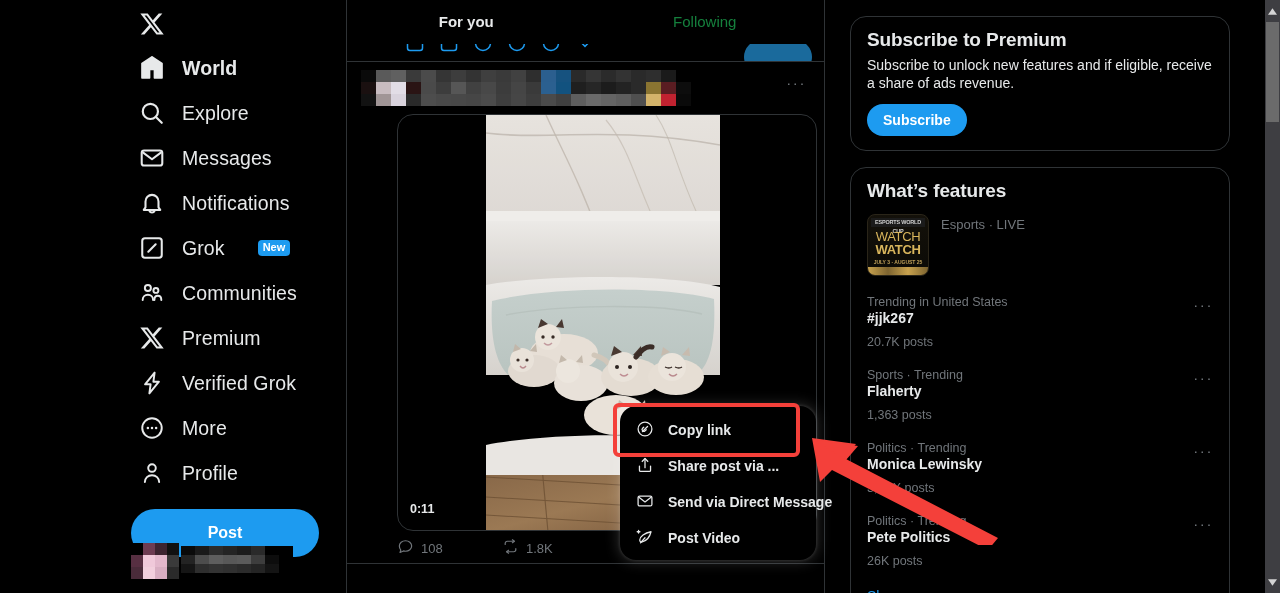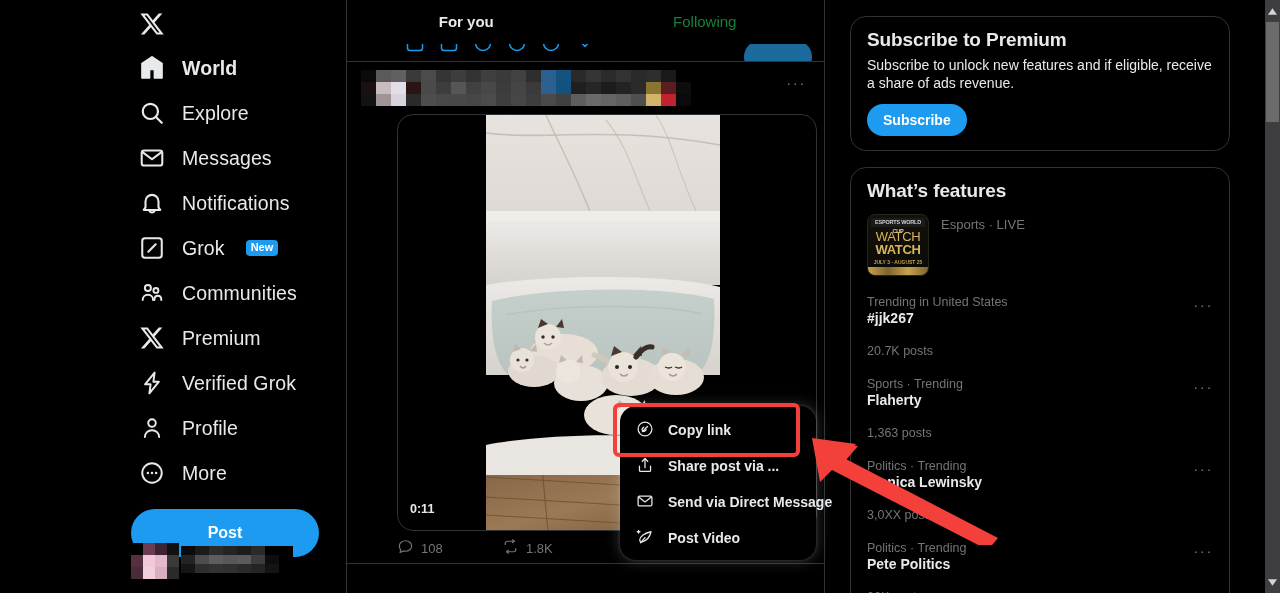--- a/index.html
+++ b/index.html
@@ -22,21 +22,21 @@
     display: flex; align-items: center; gap: 17px;
     height: 40px; padding: 0 12px 0 8px; margin-bottom: 5px;
     border-radius: 9999px; cursor: pointer; width: fit-content;
   }
   .nav-icon { width: 26px; height: 26px; flex: 0 0 26px; display:flex; align-items:center; justify-content:center; }
   .nav-icon svg { width: 26px; height: 26px; fill: #e7e9ea; }
   .nav-label { font-size: 19.5px; letter-spacing: .1px; white-space: nowrap; }
   .nav-item.active .nav-label { font-weight: 700; }
   .badge-new {
     background: #1d9bf0; color: #fff; font-size: 11px; font-weight: 700;
-    padding: 1px 5px 2px; border-radius: 4px; margin-left: 4px; line-height: 1.2;
+    padding: 1px 5px 2px; border-radius: 4px; margin-left: 16px; line-height: 1.2;
   }
   #post-button {
     margin-top: 11px; margin-left: 0;
     width: 188px; height: 48px; border-radius: 9999px;
     background: #1d9bf0; color: #fff; border: none;
     font-size: 16px; font-weight: 700; cursor: pointer;
     font-family: "Liberation Sans", sans-serif;
   }
   #account-chip {
     position: absolute; left: 131px; top: 536px; width: 200px; height: 48px;
@@ -152,21 +152,21 @@
   #event-thumb {
     width: 62px; height: 62px; border-radius: 8px; flex: 0 0 62px;
     background: linear-gradient(#14110a, #0b0a06); position: relative; overflow: hidden;
     border: 1px solid #2a2519;
   }
   .ev-name { font-size: 14.5px; font-weight: 700; }
   .ev-sub { font-size: 13px; color: #71767b; margin-top: 3px; }
   .trend { position: relative; padding: 9px 16px 10px; cursor: pointer; }
   .trend-cat { font-size: 12.5px; color: #71767b; }
   .trend-name { font-size: 14px; font-weight: 700; margin-top: 1px; }
-  .trend-count { font-size: 12.5px; color: #71767b; margin-top: 18px; }
+  .trend-count { font-size: 12.5px; color: #71767b; margin-top: 9px; }
   .trend-dots { position: absolute; right: 16px; top: 11px; color: #71767b; font-size: 15px; letter-spacing: 1.6px; line-height: 1; }
   #show-more { padding: 10px 16px 14px; font-size: 14px; color: #1d9bf0; cursor: pointer; }
 
   
   #scrollbar {
     position: absolute; right: 0; top: 0; width: 15px; height: 593px;
     background: #3e3e42; z-index: 70;
   }
   #scroll-thumb { position: absolute; top: 22px; left: 1px; width: 13px; height: 100px; background: #6b6b6b; }
   .scroll-arrow { position: absolute; left: 0; width: 15px; height: 16px; display: flex; align-items: center; justify-content: center; }
@@ -264,37 +264,37 @@
           <svg viewBox="0 0 24 24" style="fill:none;stroke:#e7e9ea;stroke-width:1.8">
               <path d="M14.4 2.4 5.6 13.2h5.1l-1.1 8.4 8.8-10.8h-5.1z" stroke-linejoin="round"></path>
             </svg>
         </span>
         <span class="nav-label">Verified Grok</span>
       </div>
 
       <div class="nav-item">
         <span class="nav-icon">
           <svg viewBox="0 0 24 24" style="fill:none;stroke:#e7e9ea;stroke-width:1.8">
-              <circle cx="12" cy="7.4" r="3.5"></circle>
-              <path d="M5.4 20.4c0-3.8 2.9-6.4 6.6-6.4s6.6 2.6 6.6 6.4" stroke-linecap="round"></path>
-            </svg>
-        </span>
-        <span class="nav-label">Profile</span>
-      </div>
-
-      <div class="nav-item">
-        <span class="nav-icon">
-          <svg viewBox="0 0 24 24" style="fill:none;stroke:#e7e9ea;stroke-width:1.8">
               <circle cx="12" cy="12" r="9"></circle>
               <circle cx="8.2" cy="12" r="1.15" style="fill:#e7e9ea;stroke:none"></circle>
               <circle cx="12" cy="12" r="1.15" style="fill:#e7e9ea;stroke:none"></circle>
               <circle cx="15.8" cy="12" r="1.15" style="fill:#e7e9ea;stroke:none"></circle>
             </svg>
         </span>
         <span class="nav-label">More</span>
+      </div>
+
+      <div class="nav-item">
+        <span class="nav-icon">
+          <svg viewBox="0 0 24 24" style="fill:none;stroke:#e7e9ea;stroke-width:1.8">
+              <circle cx="12" cy="7.4" r="3.5"></circle>
+              <path d="M5.4 20.4c0-3.8 2.9-6.4 6.6-6.4s6.6 2.6 6.6 6.4" stroke-linecap="round"></path>
+            </svg>
+        </span>
+        <span class="nav-label">Profile</span>
       </div>
 
       <button id="post-button">Post</button>
     </div>
 
     <div id="account-chip">
       <div class="pixelblob" style="grid-template-columns:repeat(4,12px);grid-template-rows:repeat(3,12px);width:48px;height:36px;margin-top:2px;">
         <span style="background:#000"></span>
           <span style="background:#6d3c52"></span>
           <span style="background:#3d2430"></span>

